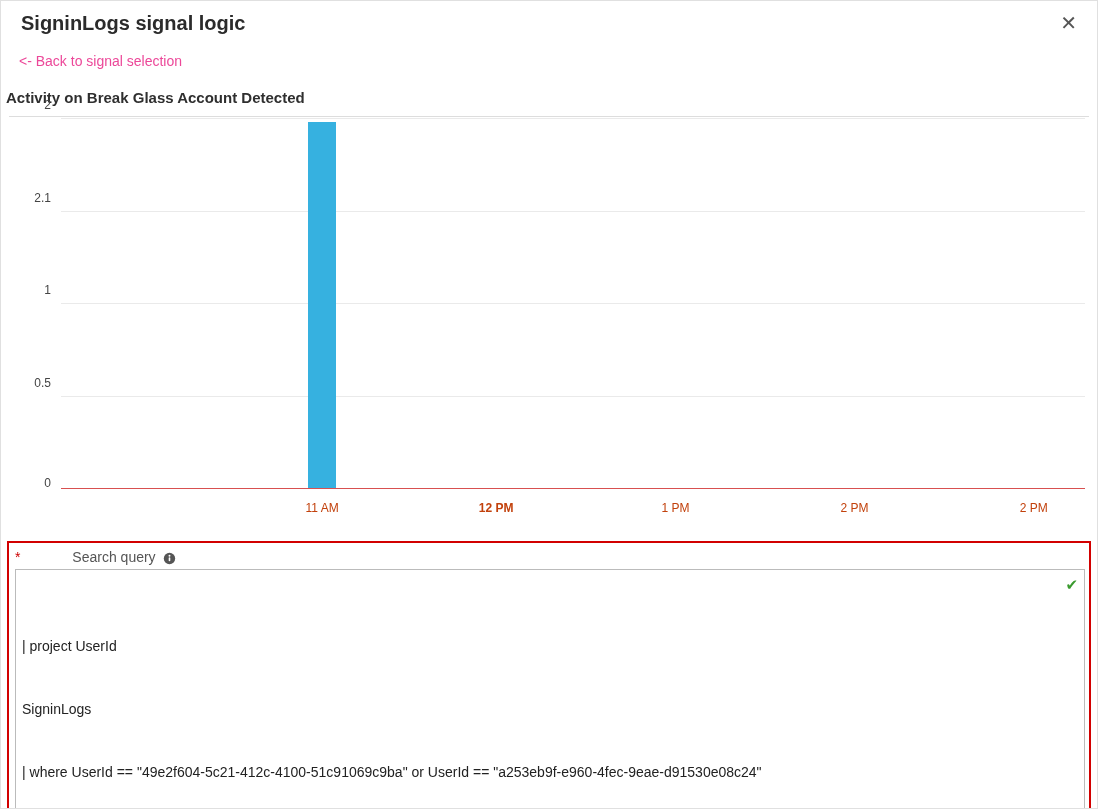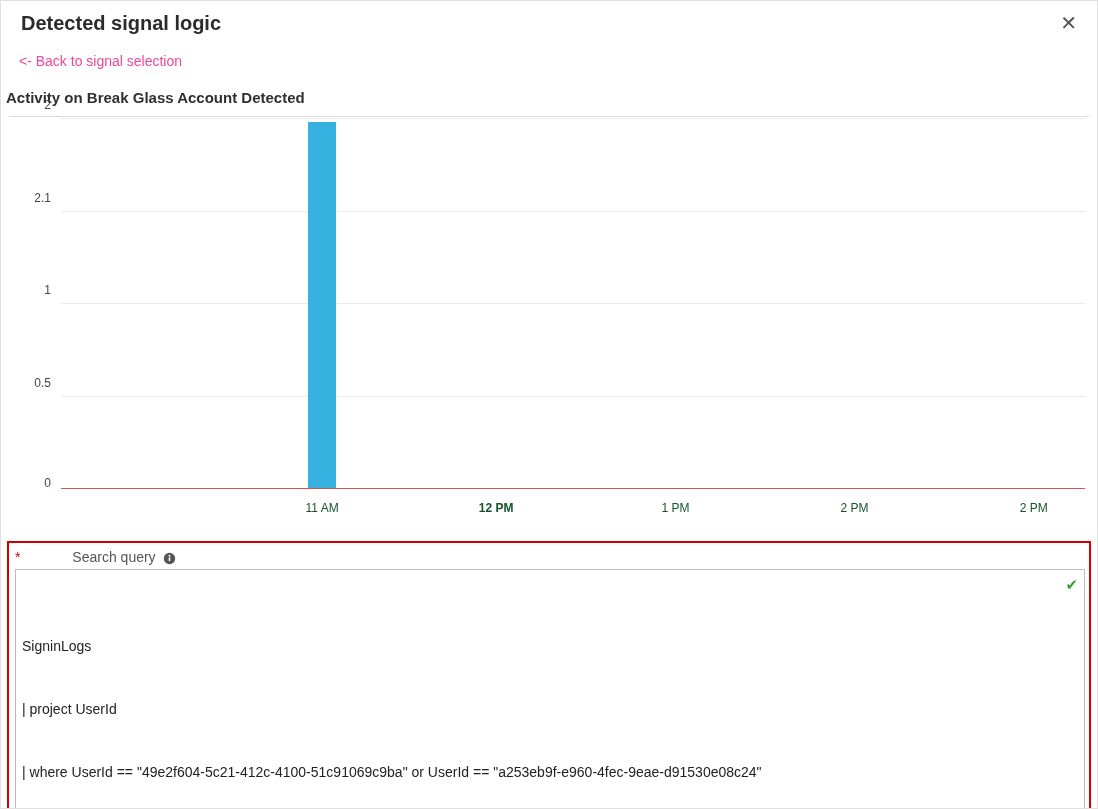--- a/index.html
+++ b/index.html
@@ -86,21 +86,21 @@
       width: 28px;
       background: #36b1e0;
     }
     .x-axis {
       position: absolute;
       left: 52px;
       right: 4px;
       top: 378px;
       height: 30px;
       font-size: 12px;
-      color: #14532d;
+      color: #c2410c;
     }
     .x-tick {
       position: absolute;
       transform: translateX(-50%);
       top: 4px;
     }
     .highlight-box {
       border: 2px solid #d20000;
       margin: 2px 6px 0 6px;
       padding: 6px 4px 8px 6px;
@@ -139,21 +139,21 @@
       color: #3a9a2e;
       font-size: 15px;
     }
   </style>
 </head>
 <body>
 
 
 
 <div class="panel-header">
-  <div class="panel-title">Detected signal logic</div>
+  <div class="panel-title">SigninLogs signal logic</div>
   <div class="close-btn">✕</div>
 </div>
 
 <a class="back-link">&lt;- Back to signal selection</a>
 
 <div class="sub-title">Activity on Break Glass Account Detected</div>
 
 <div class="divider-sub"></div>
 
 <div class="chart-zone">
@@ -190,22 +190,22 @@
     <span class="info-icon">
       <svg width="13" height="13" viewBox="0 0 16 16" fill="none">
           <circle cx="8" cy="8" r="7" fill="#555"></circle>
           <circle cx="8" cy="4.5" r="1.2" fill="#fff"></circle>
           <rect x="7" y="6.5" width="2" height="5" rx="1" fill="#fff"></rect>
         </svg>
     </span>
   </div>
   <div class="query-box">
     <span class="check-mark">✔</span>
+    <div>| project UserId</div>
     <div>SigninLogs</div>
-    <div>| project UserId</div>
     <div>| where UserId == "49e2f604-5c21-412c-4100-51c91069c9ba" or UserId == "a253eb9f-e960-4fec-9eae-d91530e08c24"</div>
   </div>
 </div>
 
 
 
 
 
 
 

